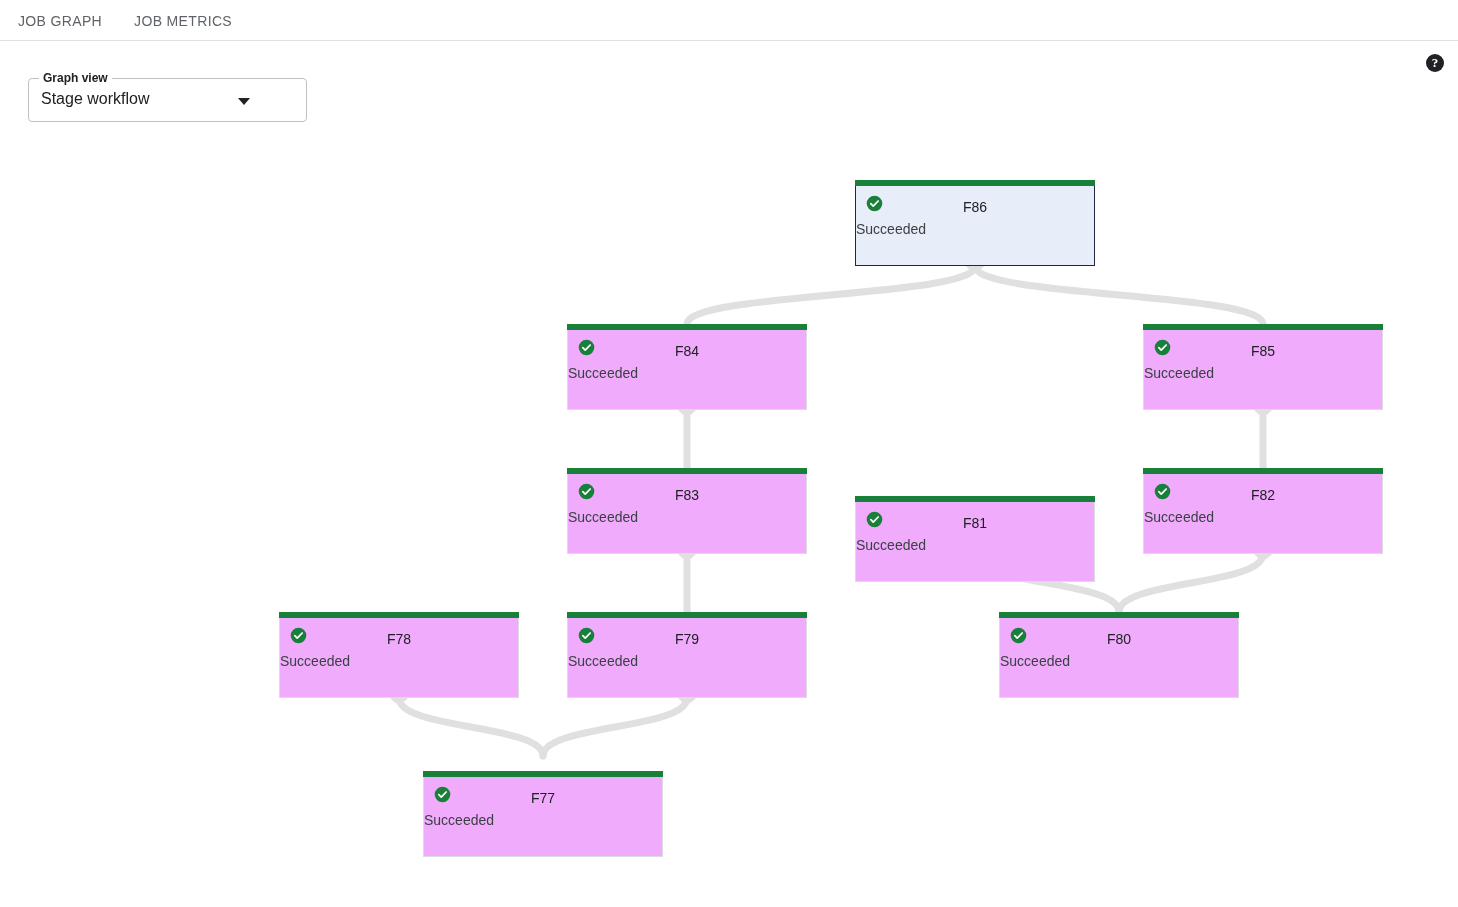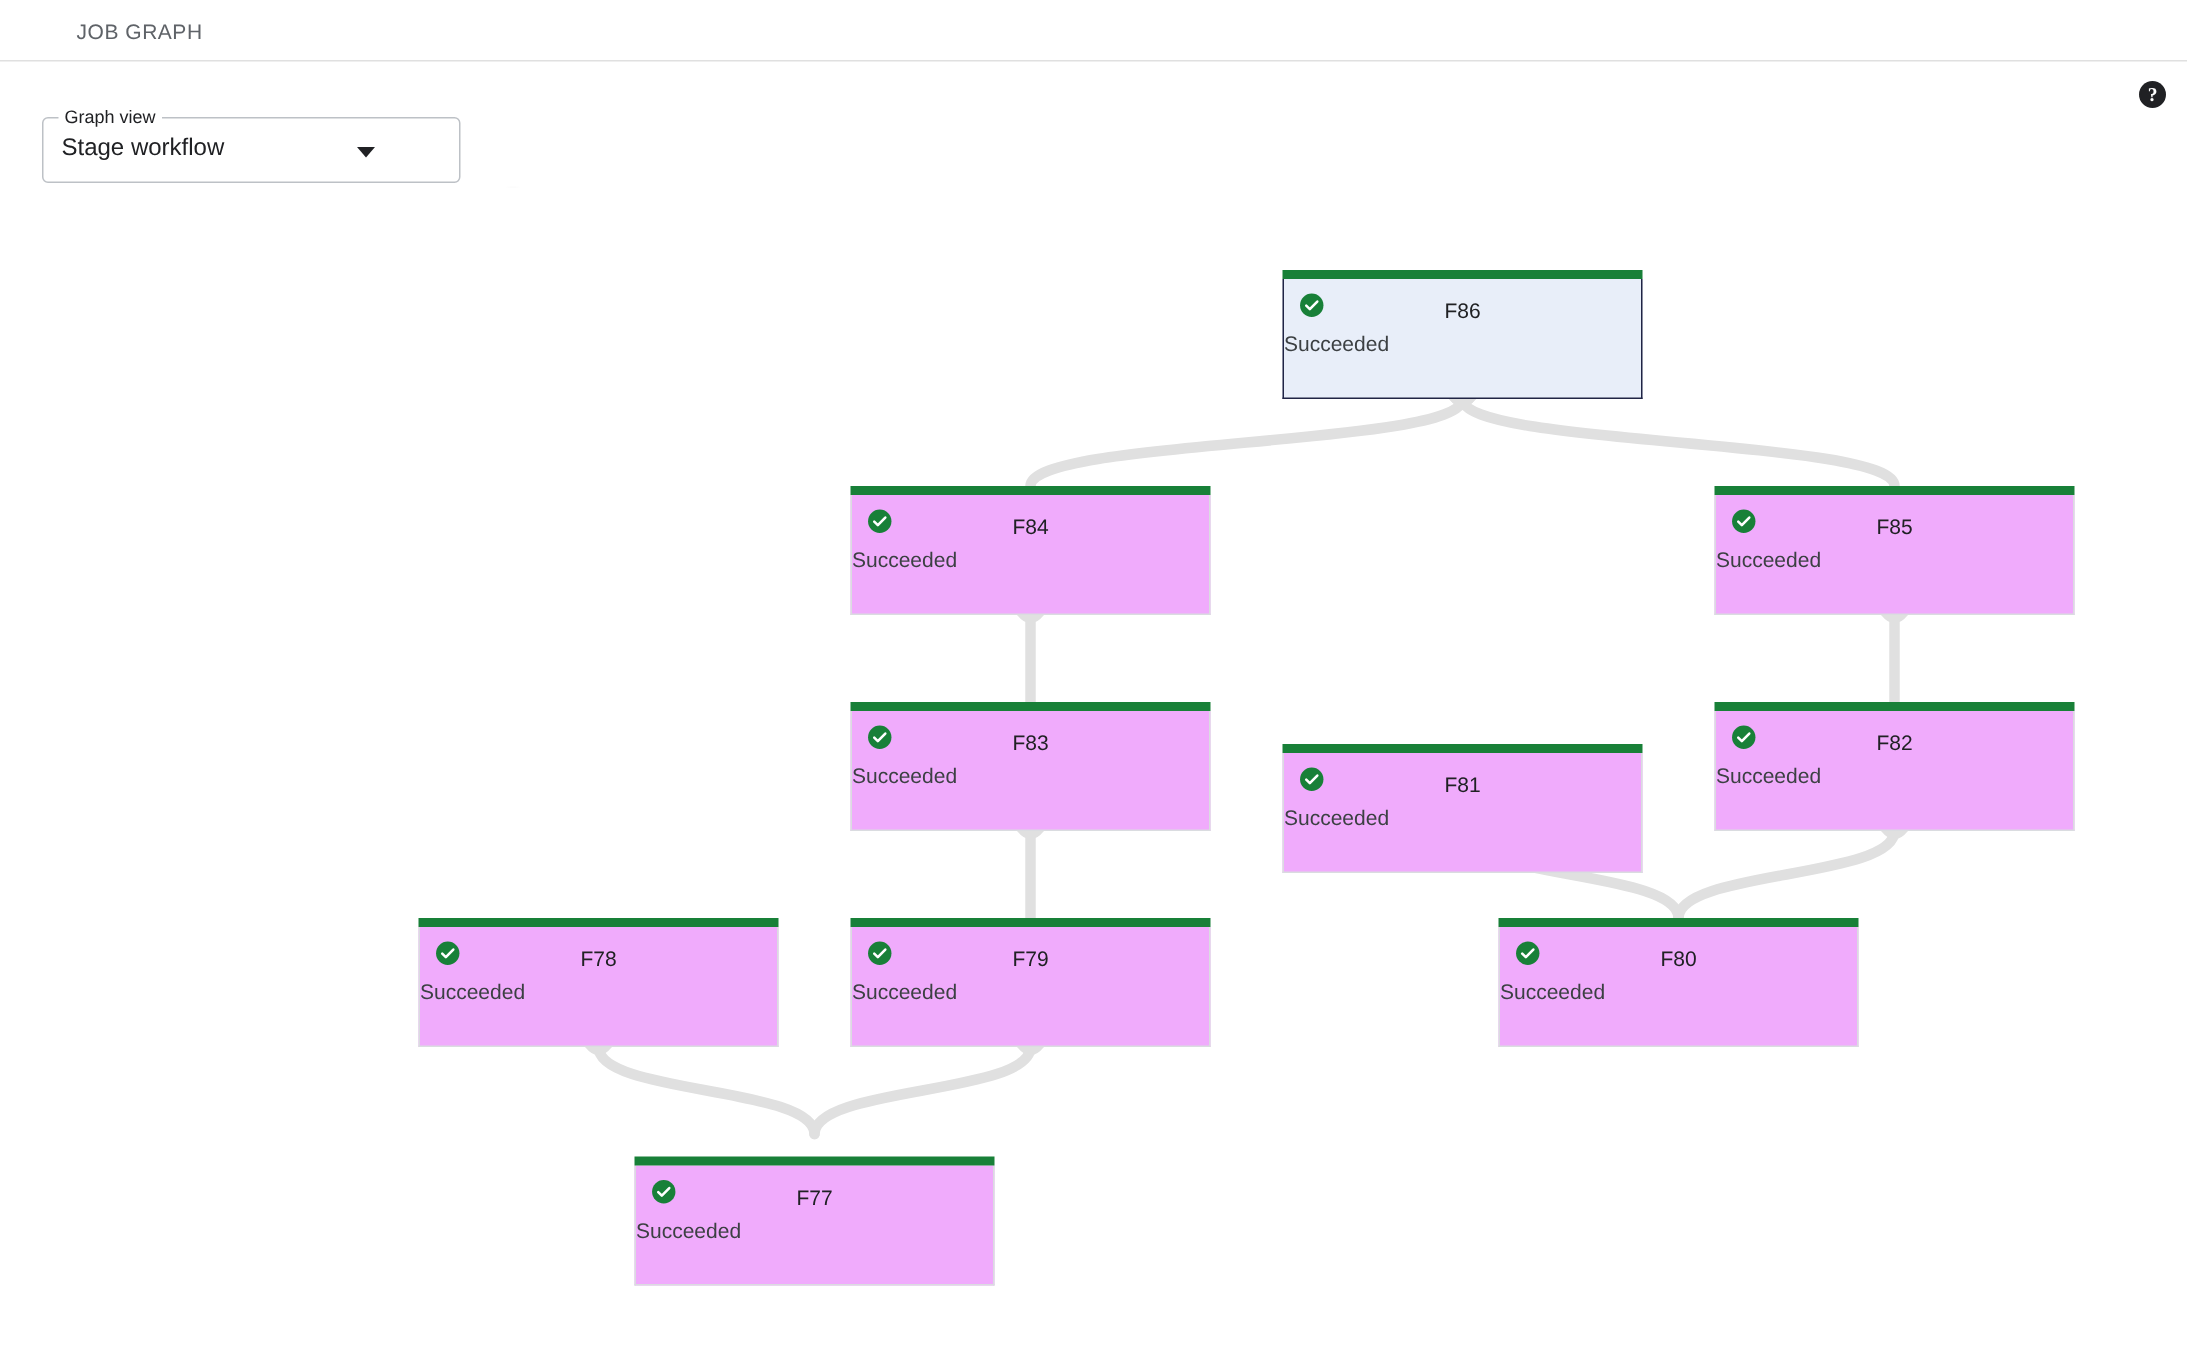--- a/index.html
+++ b/index.html
@@ -11,21 +11,21 @@
     overflow: hidden;
   }
 
   
   .tabbar {
     position: relative;
     height: 41px;
     border-bottom: 1px solid #e0e0e0;
     display: flex;
     align-items: flex-start;
-    padding-left: 35px;
+    padding-left: 2px;
   }
   .tab {
     position: relative;
     height: 41px;
     display: flex;
     align-items: center;
     padding: 0 16px;
     font-size: 14px;
     font-weight: 500;
     letter-spacing: .35px;
@@ -55,21 +55,21 @@
     border-radius: 4px;
     background: #fff;
     cursor: pointer;
   }
   .select-legend {
     position: absolute;
     left: 10px; top: -8px;
     padding: 0 4px;
     background: #fff;
     font-size: 12px;
-    font-weight: 400;
+    font-weight: 700;
     color: #202124;
     line-height: 14px;
     white-space: nowrap;
   }
   .select-value {
     position: absolute;
     left: 12px; top: 11px;
     font-size: 16px;
     color: #202124;
     white-space: nowrap;
@@ -184,20 +184,23 @@
     font-size: 14px;
     color: #3c4043;
   }
 </style>
 </head>
 <body>
 
 <div class="tabbar">
   <div class="tab">
     <span>JOB GRAPH</span>
+  </div>
+  <div class="tab">
+    <span>JOB METRICS</span>
   </div>
 </div>
 
 <div class="toolbar">
 
   <div class="select-wrap">
     <span class="select-legend">Graph view</span>
     <span class="select-value">Stage workflow</span>
     <span class="select-arrow"></span>
   </div>

